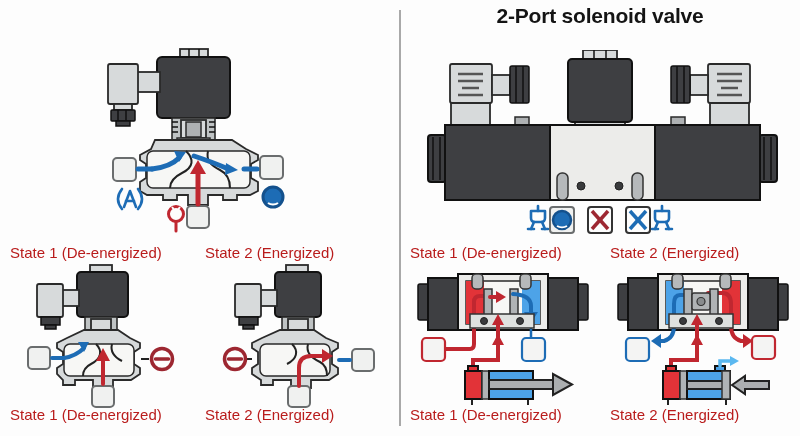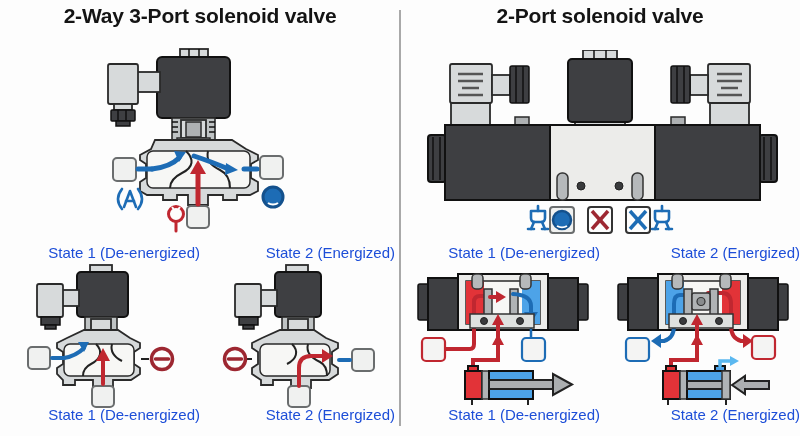--- a/index.html
+++ b/index.html
@@ -3,21 +3,21 @@
 <meta charset="utf-8">
 <style>
   html,body{margin:0;padding:0;background:#ffffff;}
   .canvas{position:relative;width:800px;height:436px;background:var(--bg,#fdfdfd);overflow:hidden;
           font-family:"Liberation Sans", sans-serif;}
   .divider{position:absolute;left:399px;top:10px;width:2px;height:416px;background:#a9a9a9;}
   .panel-title{position:absolute;top:4px;width:400px;text-align:center;font-size:21px;
                font-weight:bold;color:#141414;letter-spacing:-0.2px;}
   .panel-title.left{left:0;} .panel-title.right{left:400px;}
   .fig-svg{position:absolute;}
-  .state-label{position:absolute;width:190px;text-align:right;font-size:15px;color:#1d4ed8;}
+  .state-label{position:absolute;width:190px;text-align:left;font-size:15px;color:#b91c1c;}
   
   .dark{fill:var(--dark);stroke:#111;stroke-width:2;}
   .dark-t{fill:var(--dark);stroke:#111;stroke-width:1.5;}
   .metal{fill:var(--metal);stroke:#2a2a2a;stroke-width:1.8;}
   .metal2{fill:#bfc3c4;stroke:#2a2a2a;stroke-width:1.6;}
   .metal3{fill:#aeb1b3;stroke:#2a2a2a;stroke-width:1.5;}
   .body-light{fill:#ececea;stroke:#111;stroke-width:2;}
   .cavity{fill:#f7f7f5;stroke:#2a2a2a;stroke-width:1.5;}
   .box{fill:#f0f1f0;stroke:#6a6d6e;stroke-width:2;}
   .boxR{fill:#f4f4f3;stroke:var(--red);stroke-width:2.2;}
@@ -47,21 +47,20 @@
   .lblue-head{fill:var(--lightblue);}
   .screw{fill:#3a3b3d;stroke:#222;stroke-width:1;}
 </style>
 </head>
 <body>
 
 <div class="canvas">
 
   <div class="divider"></div>
 
-  <div class="panel-title left">2-Way 3-Port solenoid valve</div>
 
   <svg class="fig-svg" style="left:60px;top:48px;" width="280" height="190" viewBox="0 0 280 190">
     <g>
       <rect x="120" y="1" width="28" height="8" class="metal"></rect>
       <line x1="129" y1="1" x2="129" y2="9" class="rib"></line>
         <line x1="139" y1="1" x2="139" y2="9" class="rib"></line>
       <rect x="97" y="9" width="73" height="61" rx="5" class="dark"></rect>
     </g>
     <g>
       <rect x="76" y="24" width="24" height="20" class="metal"></rect>

